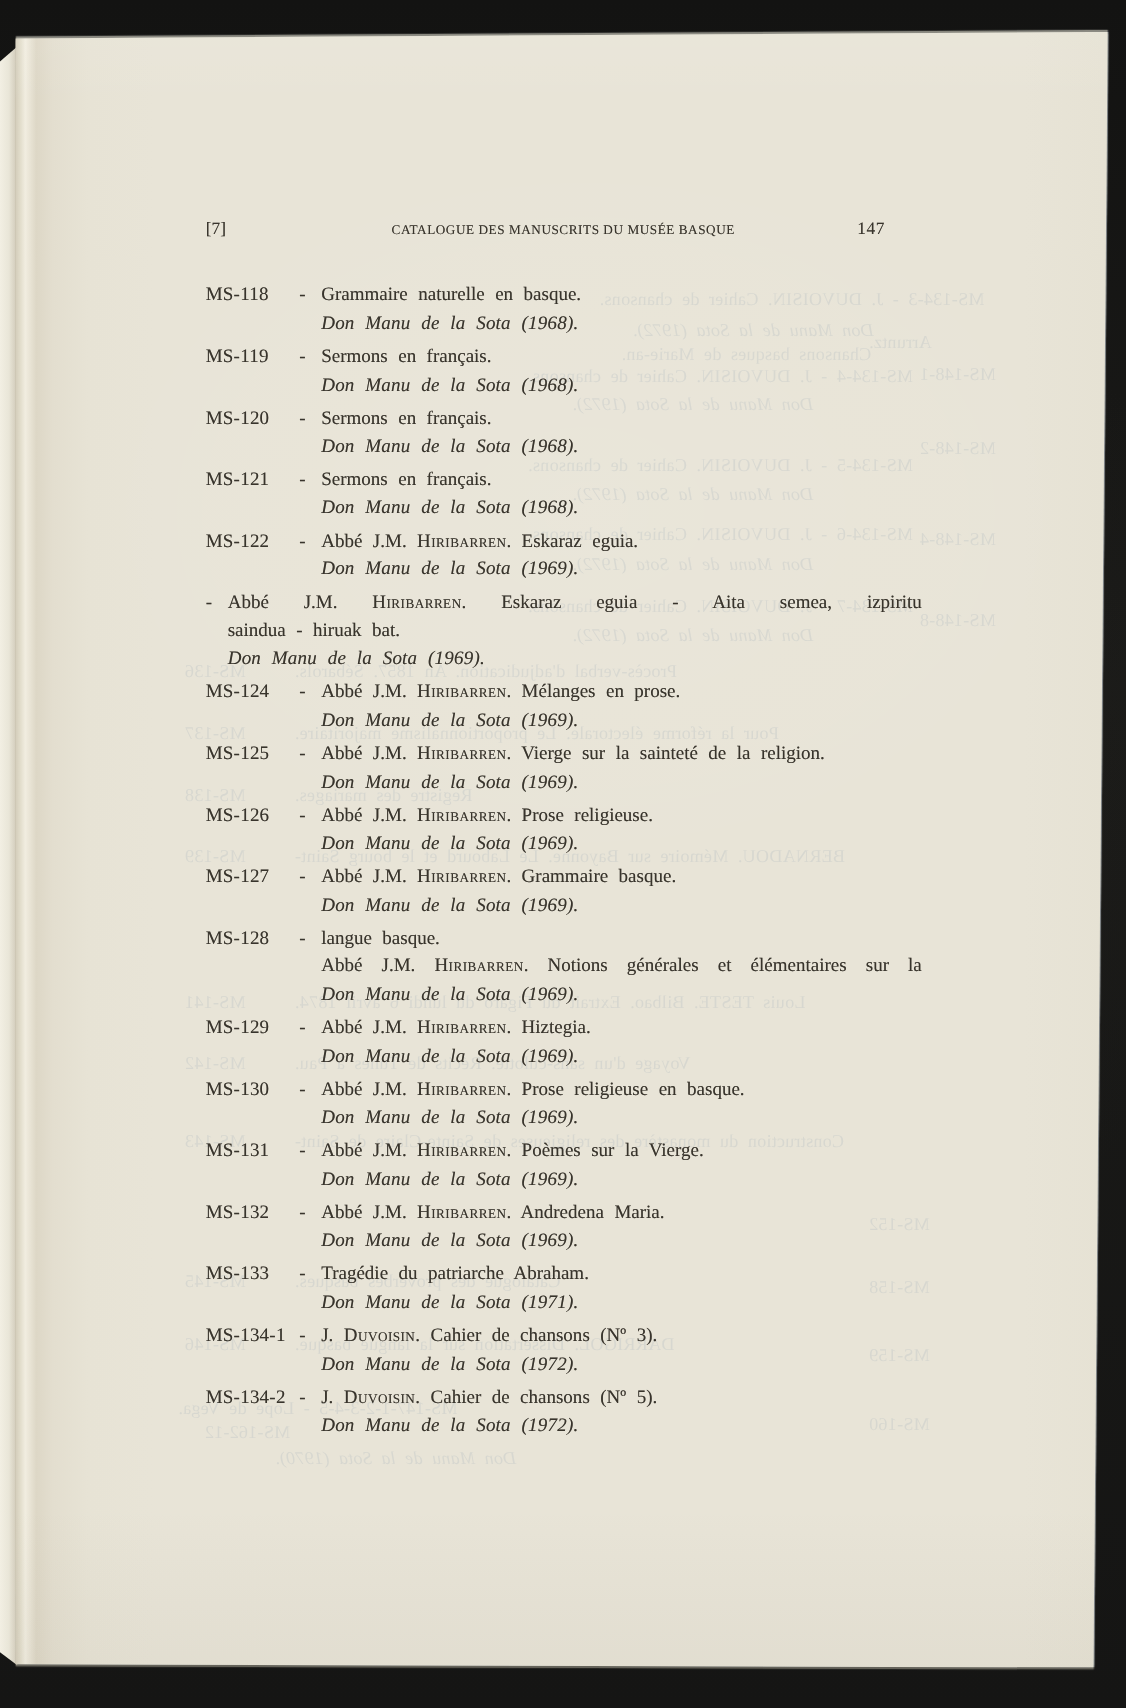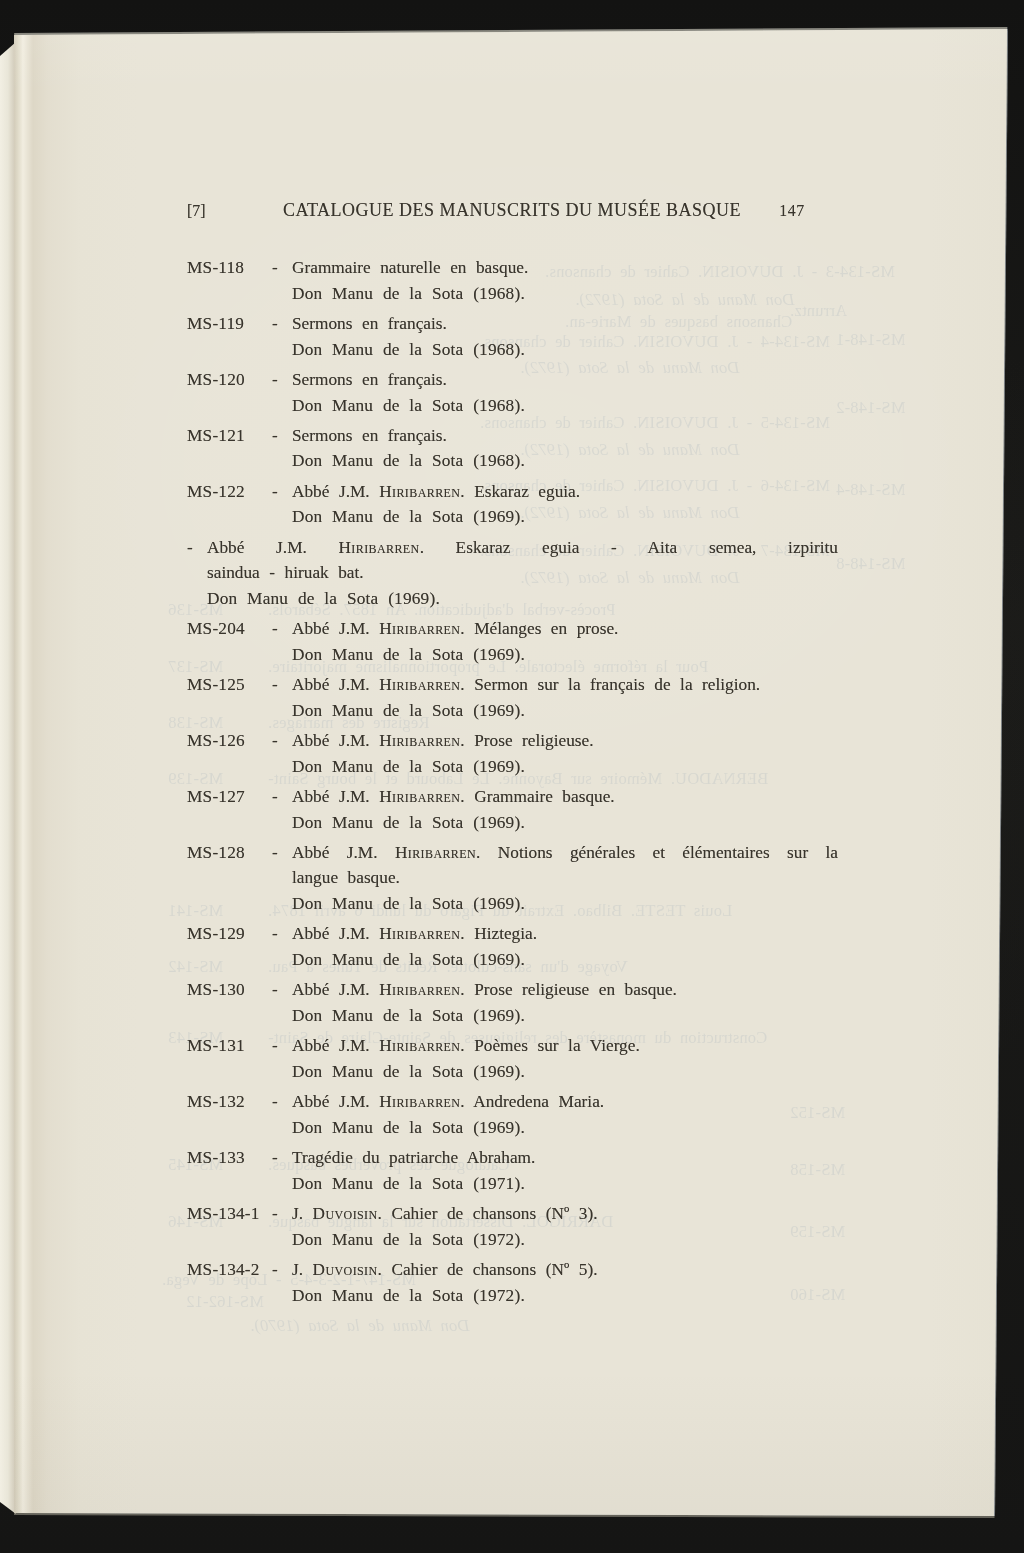--- a/index.html
+++ b/index.html
@@ -50,35 +50,35 @@
   .ghost.gi { font-style:italic; }
 
   
   .content { position:absolute; left:0; top:0; width:1024px; height:1553px; color:#38342c; }
   .header {
     position:absolute; left:187px; top:200px; width:650px;
     display:flex; align-items:baseline; font-size:15.8px;
     text-shadow:0 0 .6px rgba(56,52,44,.45);
   }
   .h-left  { width:90px; }
-  .h-title { flex:1; text-align:center; letter-spacing:.5px; font-size:18px; white-space:nowrap; }
+  .h-title { flex:1; text-align:center; letter-spacing:.5px; font-size:12px; white-space:nowrap; }
   .h-right { width:90px; text-align:center; letter-spacing:.6px; }
 
   .entries {
     position:absolute; left:187px; top:255px; width:651px;
     font-size:17.3px; line-height:25.7px; word-spacing:.3em;
     text-shadow:0 0 .6px rgba(56,52,44,.45);
   }
   .entry { display:flex; margin-bottom:4.5px; }
   .eid   { width:85px; flex-shrink:0; letter-spacing:.2px; white-space:nowrap; }
   .dash  { width:20px; flex-shrink:0; }
   .ebody { flex:1; min-width:0; }
   .desc-line { }
   .jline { text-align:justify; text-align-last:justify; }
-  .gift  { letter-spacing:.2px; }
+  .gift  { font-style:italic; letter-spacing:.2px; }
   .sc    { font-variant:small-caps; letter-spacing:.4px; }
 </style>
 </head>
 <body>
 
 <div class="scan-bg"></div>
 <div class="stack-edge"></div>
 
 <div class="page-wrap">
   <div class="page"></div>
@@ -183,33 +183,33 @@
   <div class="entry">
     <span class="dash">-</span>
     <span class="ebody">
           <div class="desc-line jline"><span>Abbé J.M. </span><span class="sc">Hiribarren</span><span>. Eskaraz eguia - Aita semea, izpiritu</span></div>
           <div class="desc-line"><span>saindua - hiruak bat.</span></div>
           <div class="gift">Don Manu de la Sota (1969).</div>
         </span>
   </div>
 
   <div class="entry">
-    <span class="eid">MS-204</span>
+    <span class="eid">MS-124</span>
     <span class="dash">-</span>
     <span class="ebody">
           <div class="desc-line"><span>Abbé J.M. </span><span class="sc">Hiribarren</span><span>. Mélanges en prose.</span></div>
           <div class="gift">Don Manu de la Sota (1969).</div>
         </span>
   </div>
 
   <div class="entry">
     <span class="eid">MS-125</span>
     <span class="dash">-</span>
     <span class="ebody">
-          <div class="desc-line"><span>Abbé J.M. </span><span class="sc">Hiribarren</span><span>. Sermon sur la français de la religion.</span></div>
+          <div class="desc-line"><span>Abbé J.M. </span><span class="sc">Hiribarren</span><span>. Vierge sur la sainteté de la religion.</span></div>
           <div class="gift">Don Manu de la Sota (1969).</div>
         </span>
   </div>
 
   <div class="entry">
     <span class="eid">MS-126</span>
     <span class="dash">-</span>
     <span class="ebody">
           <div class="desc-line"><span>Abbé J.M. </span><span class="sc">Hiribarren</span><span>. Prose religieuse.</span></div>
           <div class="gift">Don Manu de la Sota (1969).</div>
@@ -222,22 +222,22 @@
     <span class="ebody">
           <div class="desc-line"><span>Abbé J.M. </span><span class="sc">Hiribarren</span><span>. Grammaire basque.</span></div>
           <div class="gift">Don Manu de la Sota (1969).</div>
         </span>
   </div>
 
   <div class="entry">
     <span class="eid">MS-128</span>
     <span class="dash">-</span>
     <span class="ebody">
+          <div class="desc-line"><span>langue basque.</span></div>
           <div class="desc-line jline"><span>Abbé J.M. </span><span class="sc">Hiribarren</span><span>. Notions générales et élémentaires sur la</span></div>
-          <div class="desc-line"><span>langue basque.</span></div>
           <div class="gift">Don Manu de la Sota (1969).</div>
         </span>
   </div>
 
   <div class="entry">
     <span class="eid">MS-129</span>
     <span class="dash">-</span>
     <span class="ebody">
           <div class="desc-line"><span>Abbé J.M. </span><span class="sc">Hiribarren</span><span>. Hiztegia.</span></div>
           <div class="gift">Don Manu de la Sota (1969).</div>

